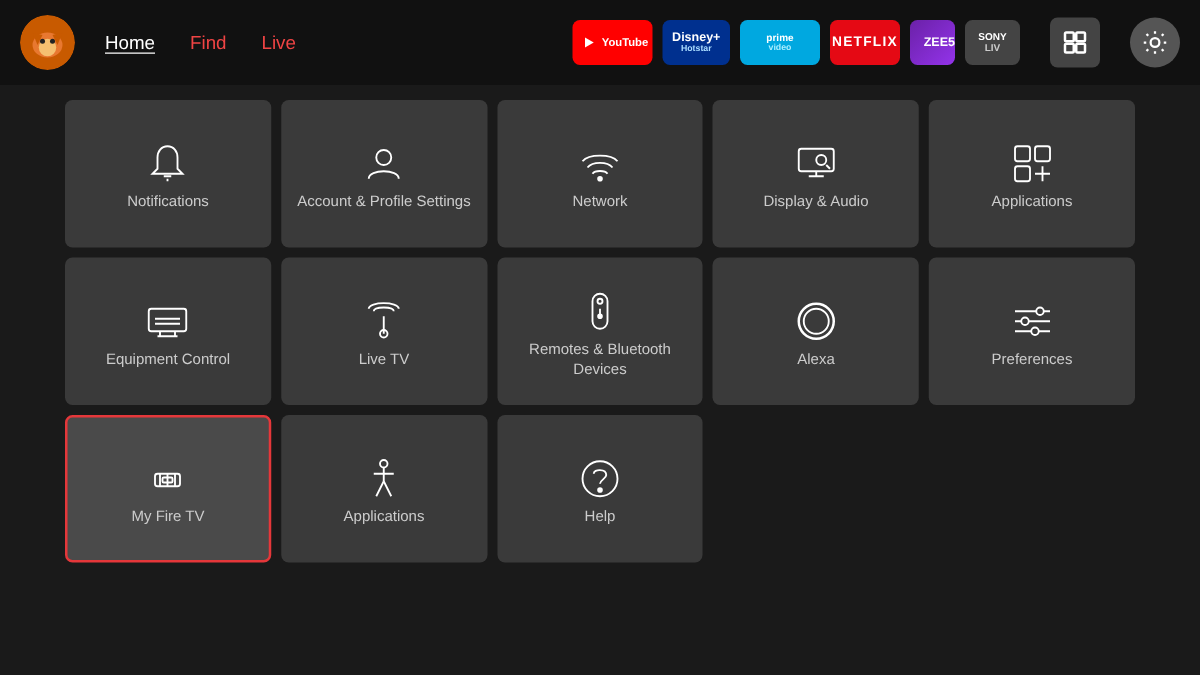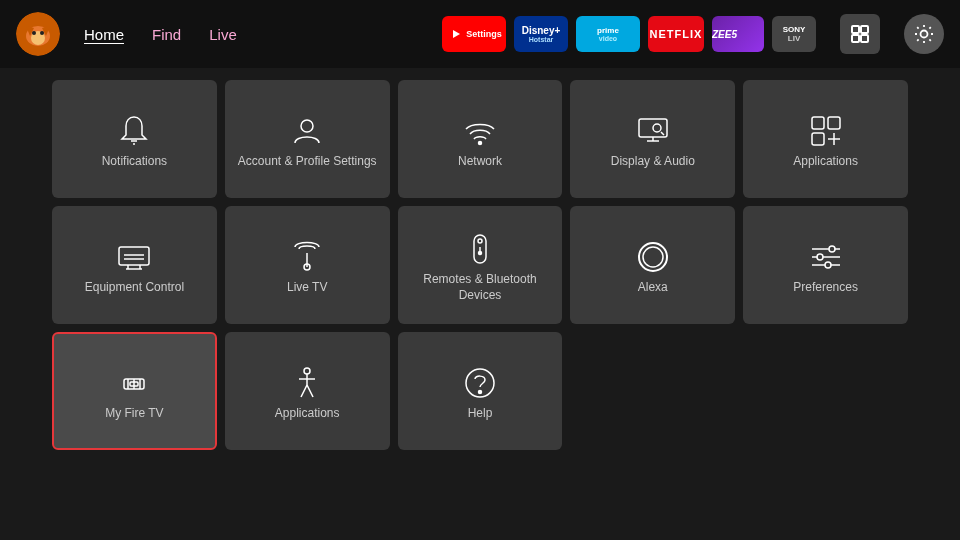--- a/index.html
+++ b/index.html
@@ -29,21 +29,21 @@
       flex-shrink: 0;
     }
     .nav-logo svg { width: 44px; height: 44px; }
     .nav-links {
       display: flex;
       gap: 28px;
       font-size: 15px;
       font-weight: 500;
     }
     .nav-link {
-      color: #f9a8d4;
+      color: #ef4444;
       cursor: pointer;
     }
     .nav-link.active {
       color: #fff;
       text-decoration: underline;
       text-underline-offset: 3px;
     }
     .nav-spacer { flex: 1; }
     .nav-apps {
       display: flex;
@@ -168,35 +168,35 @@
 
   <div class="nav-spacer"></div>
 
   <div class="nav-apps">
     <div class="app-icon app-youtube">
       <span style="display:flex;align-items:center;gap:2px;">
         <svg width="18" height="14" viewBox="0 0 18 14" fill="none">
           <rect width="18" height="14" rx="3" fill="#ff0000"></rect>
           <polygon points="7,3 14,7 7,11" fill="white"></polygon>
         </svg>
-        <span style="font-size:9px;font-weight:bold;color:#fff;">Settings</span>
+        <span style="font-size:9px;font-weight:bold;color:#fff;">YouTube</span>
       </span>
     </div>
     <div class="app-icon app-disney" style="flex-direction:column;padding:2px 16px;">
       <span style="font-size:10px;font-weight:bold;color:#fff;">Disney+</span>
       <span style="font-size:7px;color:#adf;">Hotstar</span>
     </div>
     <div class="app-icon app-prime" style="flex-direction:column;padding:2px 4px;">
       <span style="font-size:8px;font-weight:bold;color:#fff;">prime</span>
       <span style="font-size:7px;color:#aef;">video</span>
     </div>
     <div class="app-icon app-netflix">
       <span style="font-size:11px;font-weight:900;color:#fff;letter-spacing:1px;">NETFLIX</span>
     </div>
-    <div class="app-icon app-zee5" style="width:52px;justify-content:flex-start;background:linear-gradient(135deg,#6b21a8,#9333ea);font-style:italic;">
+    <div class="app-icon app-zee5" style="width:36px;justify-content:flex-end;background:linear-gradient(135deg,#6b21a8,#9333ea);">
       <span style="font-size:10px;font-weight:bold;color:#fff;">ZEE5</span>
     </div>
     <div class="app-icon app-sony" style="width:44px;flex-direction:column;padding:2px 4px;background:#444;">
       <span style="font-size:8px;font-weight:bold;color:#fff;">SONY</span>
       <span style="font-size:8px;color:#ccc;">LIV</span>
     </div>
   </div>
 
   <div class="nav-grid-btn">
     <svg width="20" height="20" viewBox="0 0 20 20" fill="none" stroke="#fff" stroke-width="2">

